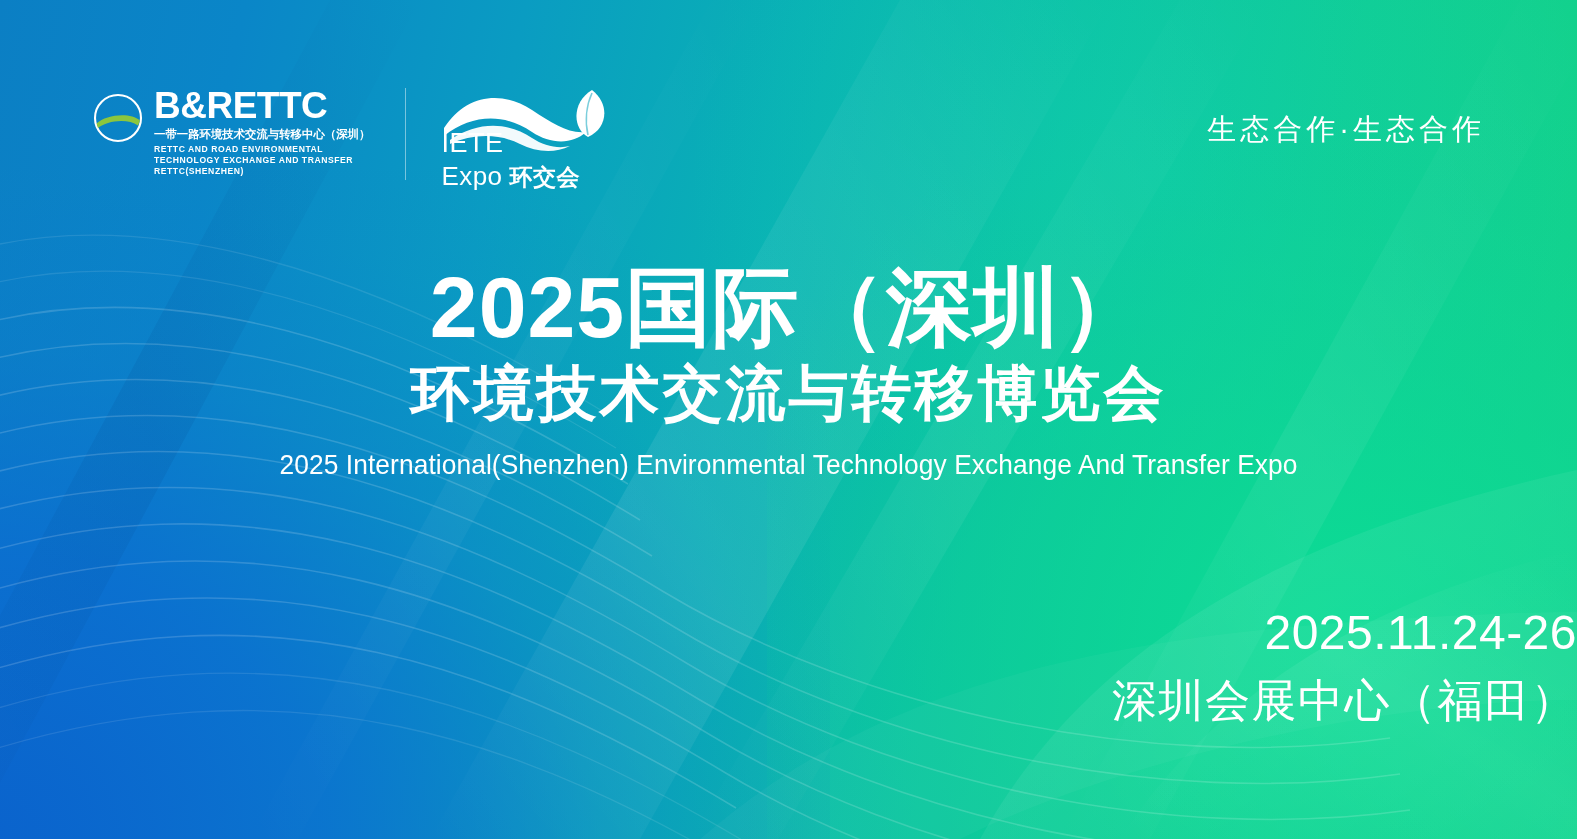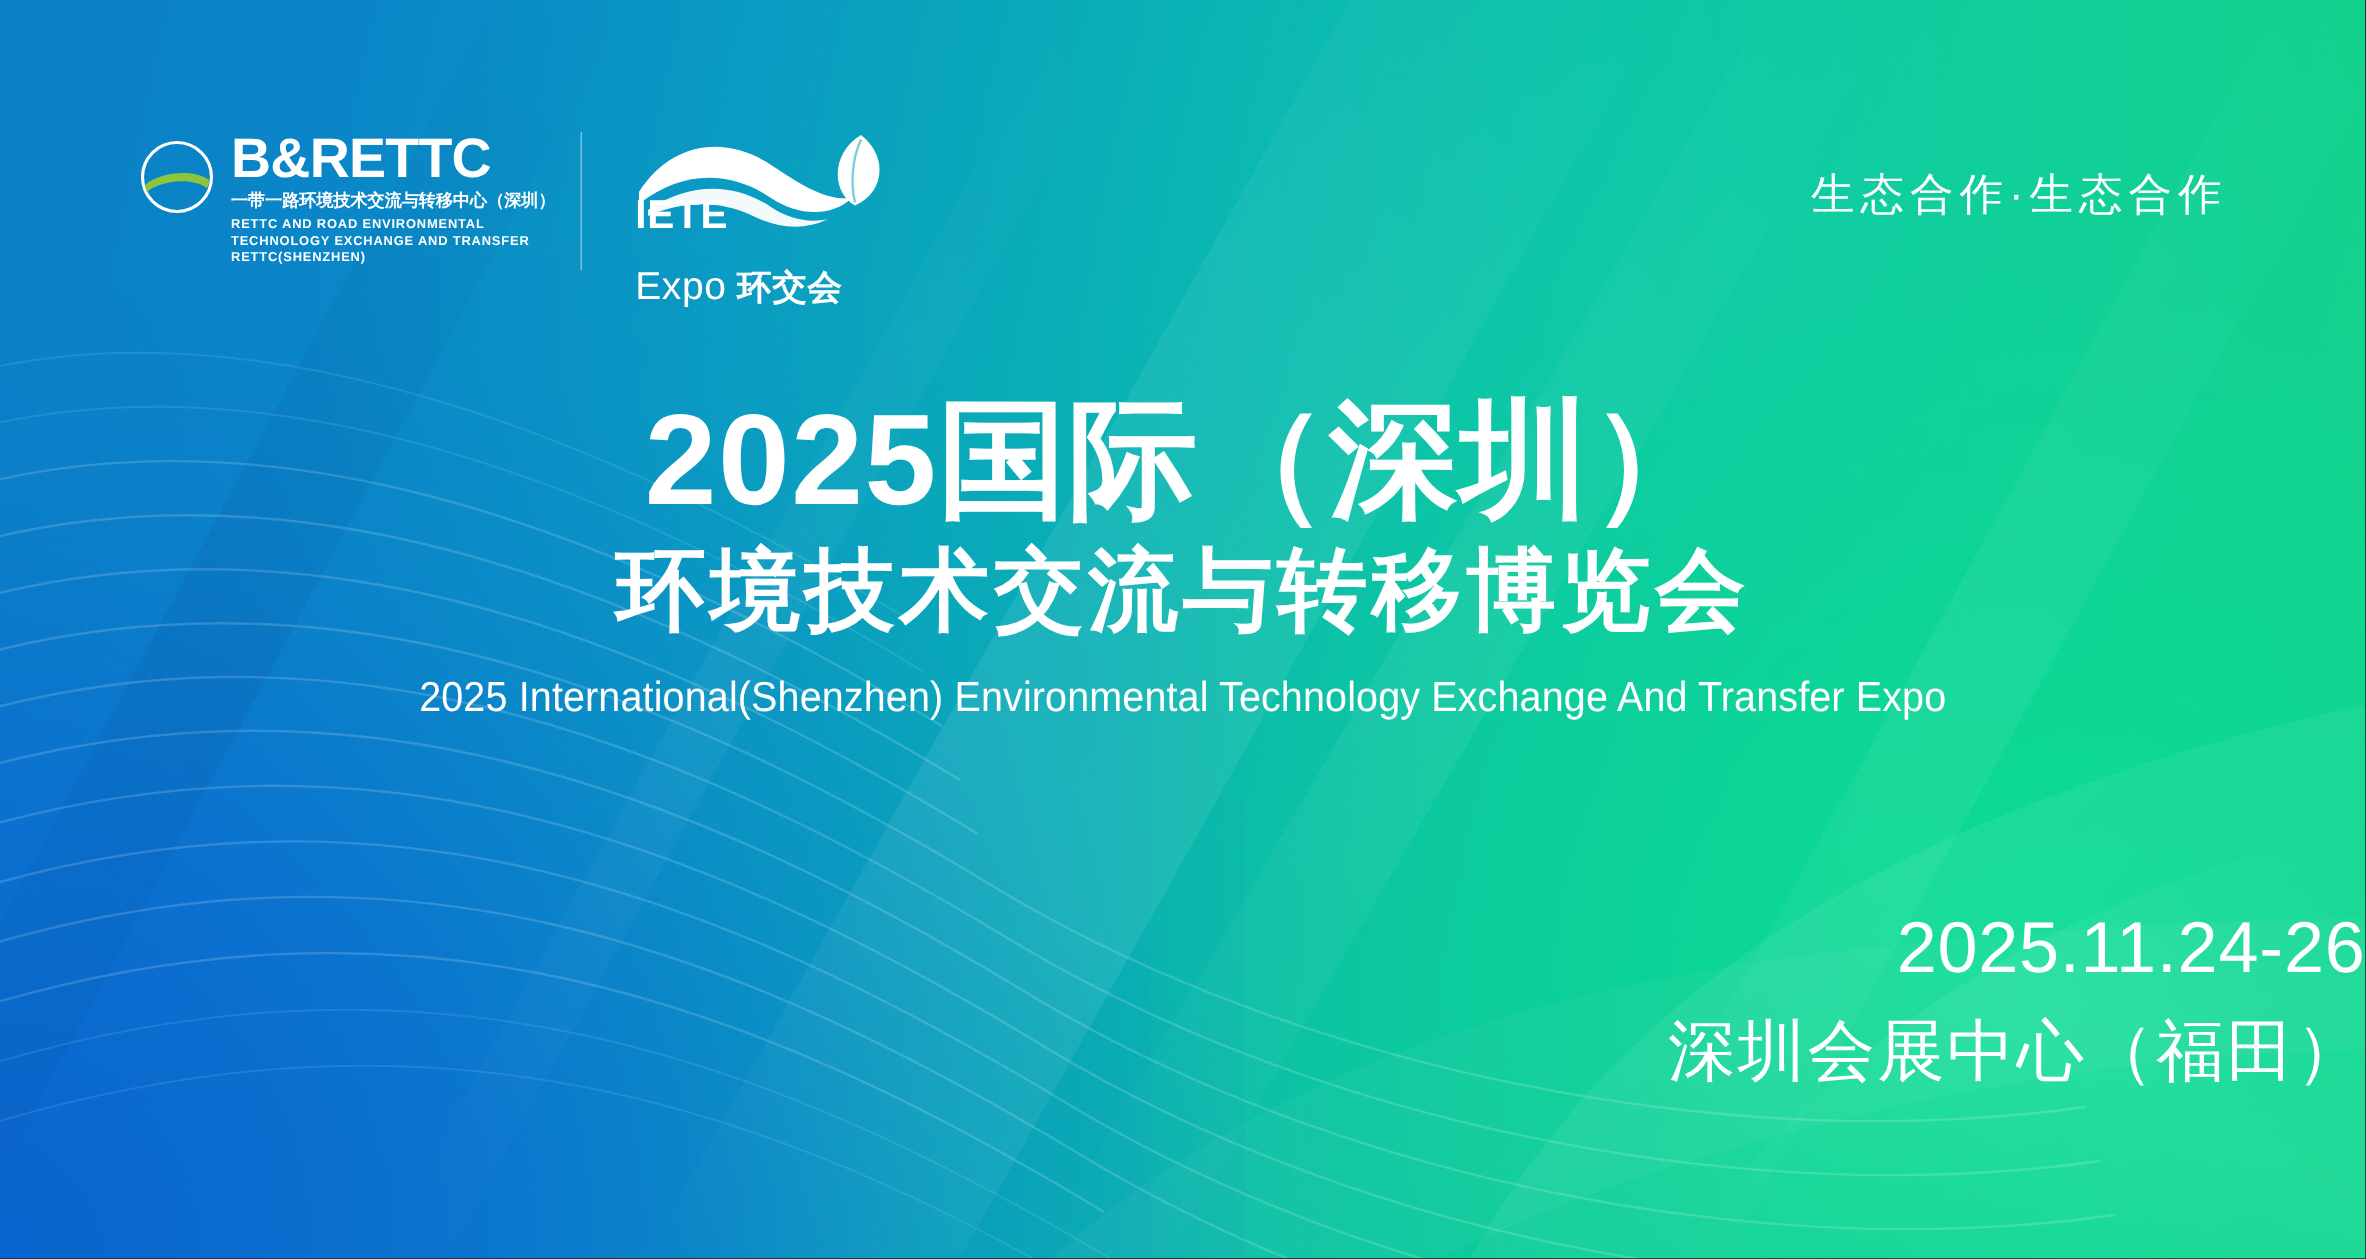--- a/index.html
+++ b/index.html
@@ -94,21 +94,21 @@
     display: flex;
     align-items: flex-start;
     gap: 34px;
   }
 
   
   .brettc {
     display: flex;
     align-items: flex-start;
     gap: 10px;
-    padding-right: 14px;
+    padding-right: 32px;
     border-right: 1px solid rgba(255,255,255,0.45);
     height: 92px;
     box-sizing: border-box;
   }
   .brettc-mark { margin-top: 4px; flex: none; }
   .brettc-text { display: flex; flex-direction: column; }
   .brettc-word {
     color: #ffffff;
     font-size: 37px;
     font-weight: 700;
@@ -154,28 +154,28 @@
     position: absolute;
     left: 2px;
     top: 42px;
     display: flex;
     flex-direction: column;
     line-height: 1;
   }
   .iete-main {
     color: #ffffff;
     font-size: 27px;
-    font-weight: 700;
+    font-weight: 400;
     letter-spacing: 0.5px;
   }
   .iete-sub {
     display: flex;
     align-items: baseline;
     gap: 7px;
-    margin-top: 20px;
+    margin-top: 6px;
   }
   .iete-expo {
     color: #ffffff;
     font-size: 26px;
     font-weight: 300;
     letter-spacing: 0.4px;
   }
   .iete-cn {
     color: #ffffff;
     font-size: 23px;

